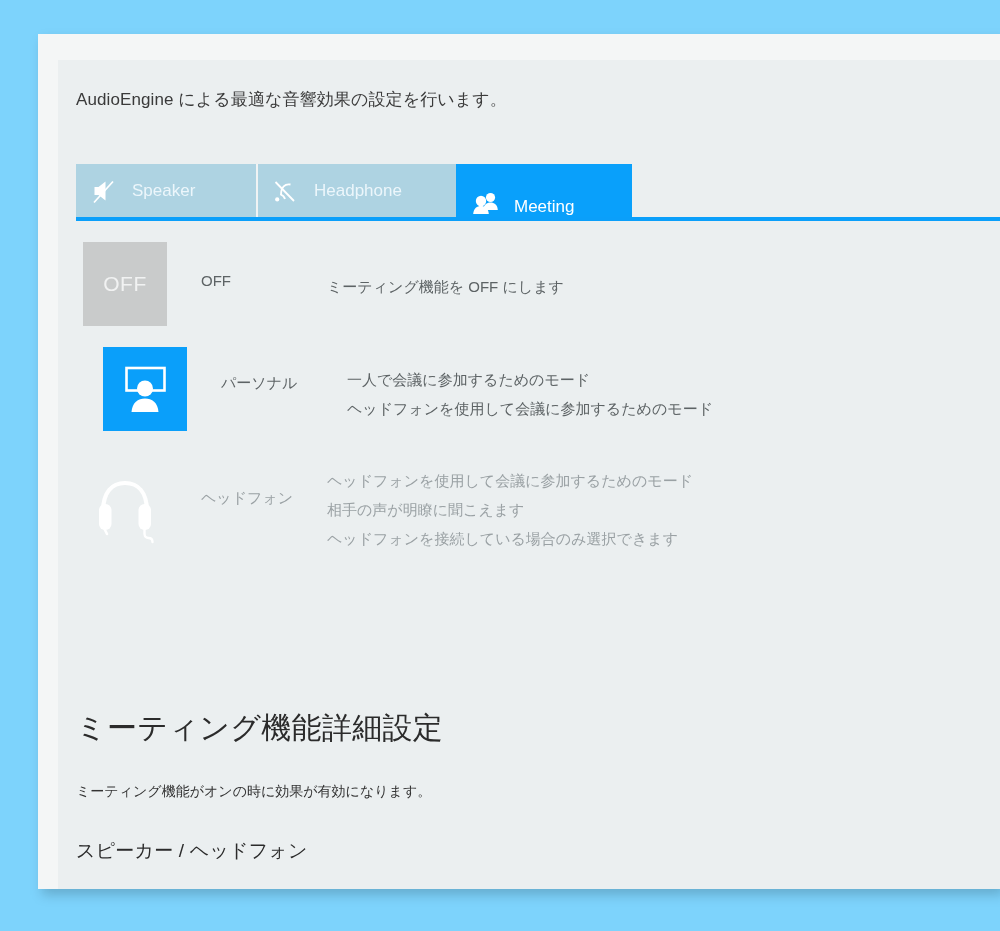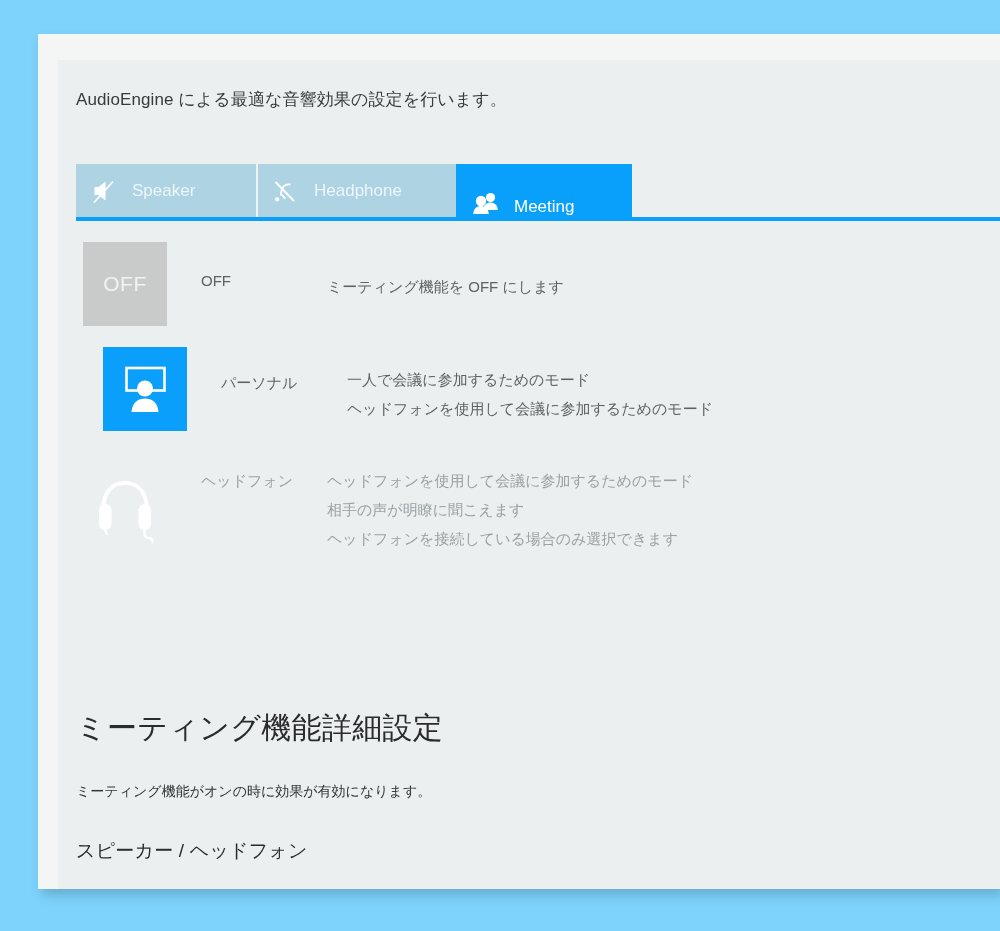--- a/index.html
+++ b/index.html
@@ -165,21 +165,21 @@
   #row-personal   { margin-bottom: 21px; padding-left: 20px; }
   #row-multiuser  { margin-bottom: 15px; }
 
   #row-off .mode-name, #row-off .mode-desc { margin-top: 30px; }
   #row-personal .mode-name { margin-top: 27px; }
   #row-personal .mode-desc { margin-top: 18px; }
   #row-multiuser .mode-name { margin-top: 27px; }
   #row-multiuser .mode-desc { margin-top: 18px; }
   #row-headphone { height: 105px; }
   #row-headphone .mode-tile { height: 105px; }
-  #row-headphone .mode-name { margin-top: 20px; }
+  #row-headphone .mode-name { margin-top: 37px; }
   #row-headphone .mode-desc { margin-top: 14px; }
 
   
   #detail-section {
     position: absolute;
     left: 18px;
     top: 648px;
     right: 0;
   }
   #detail-title {

